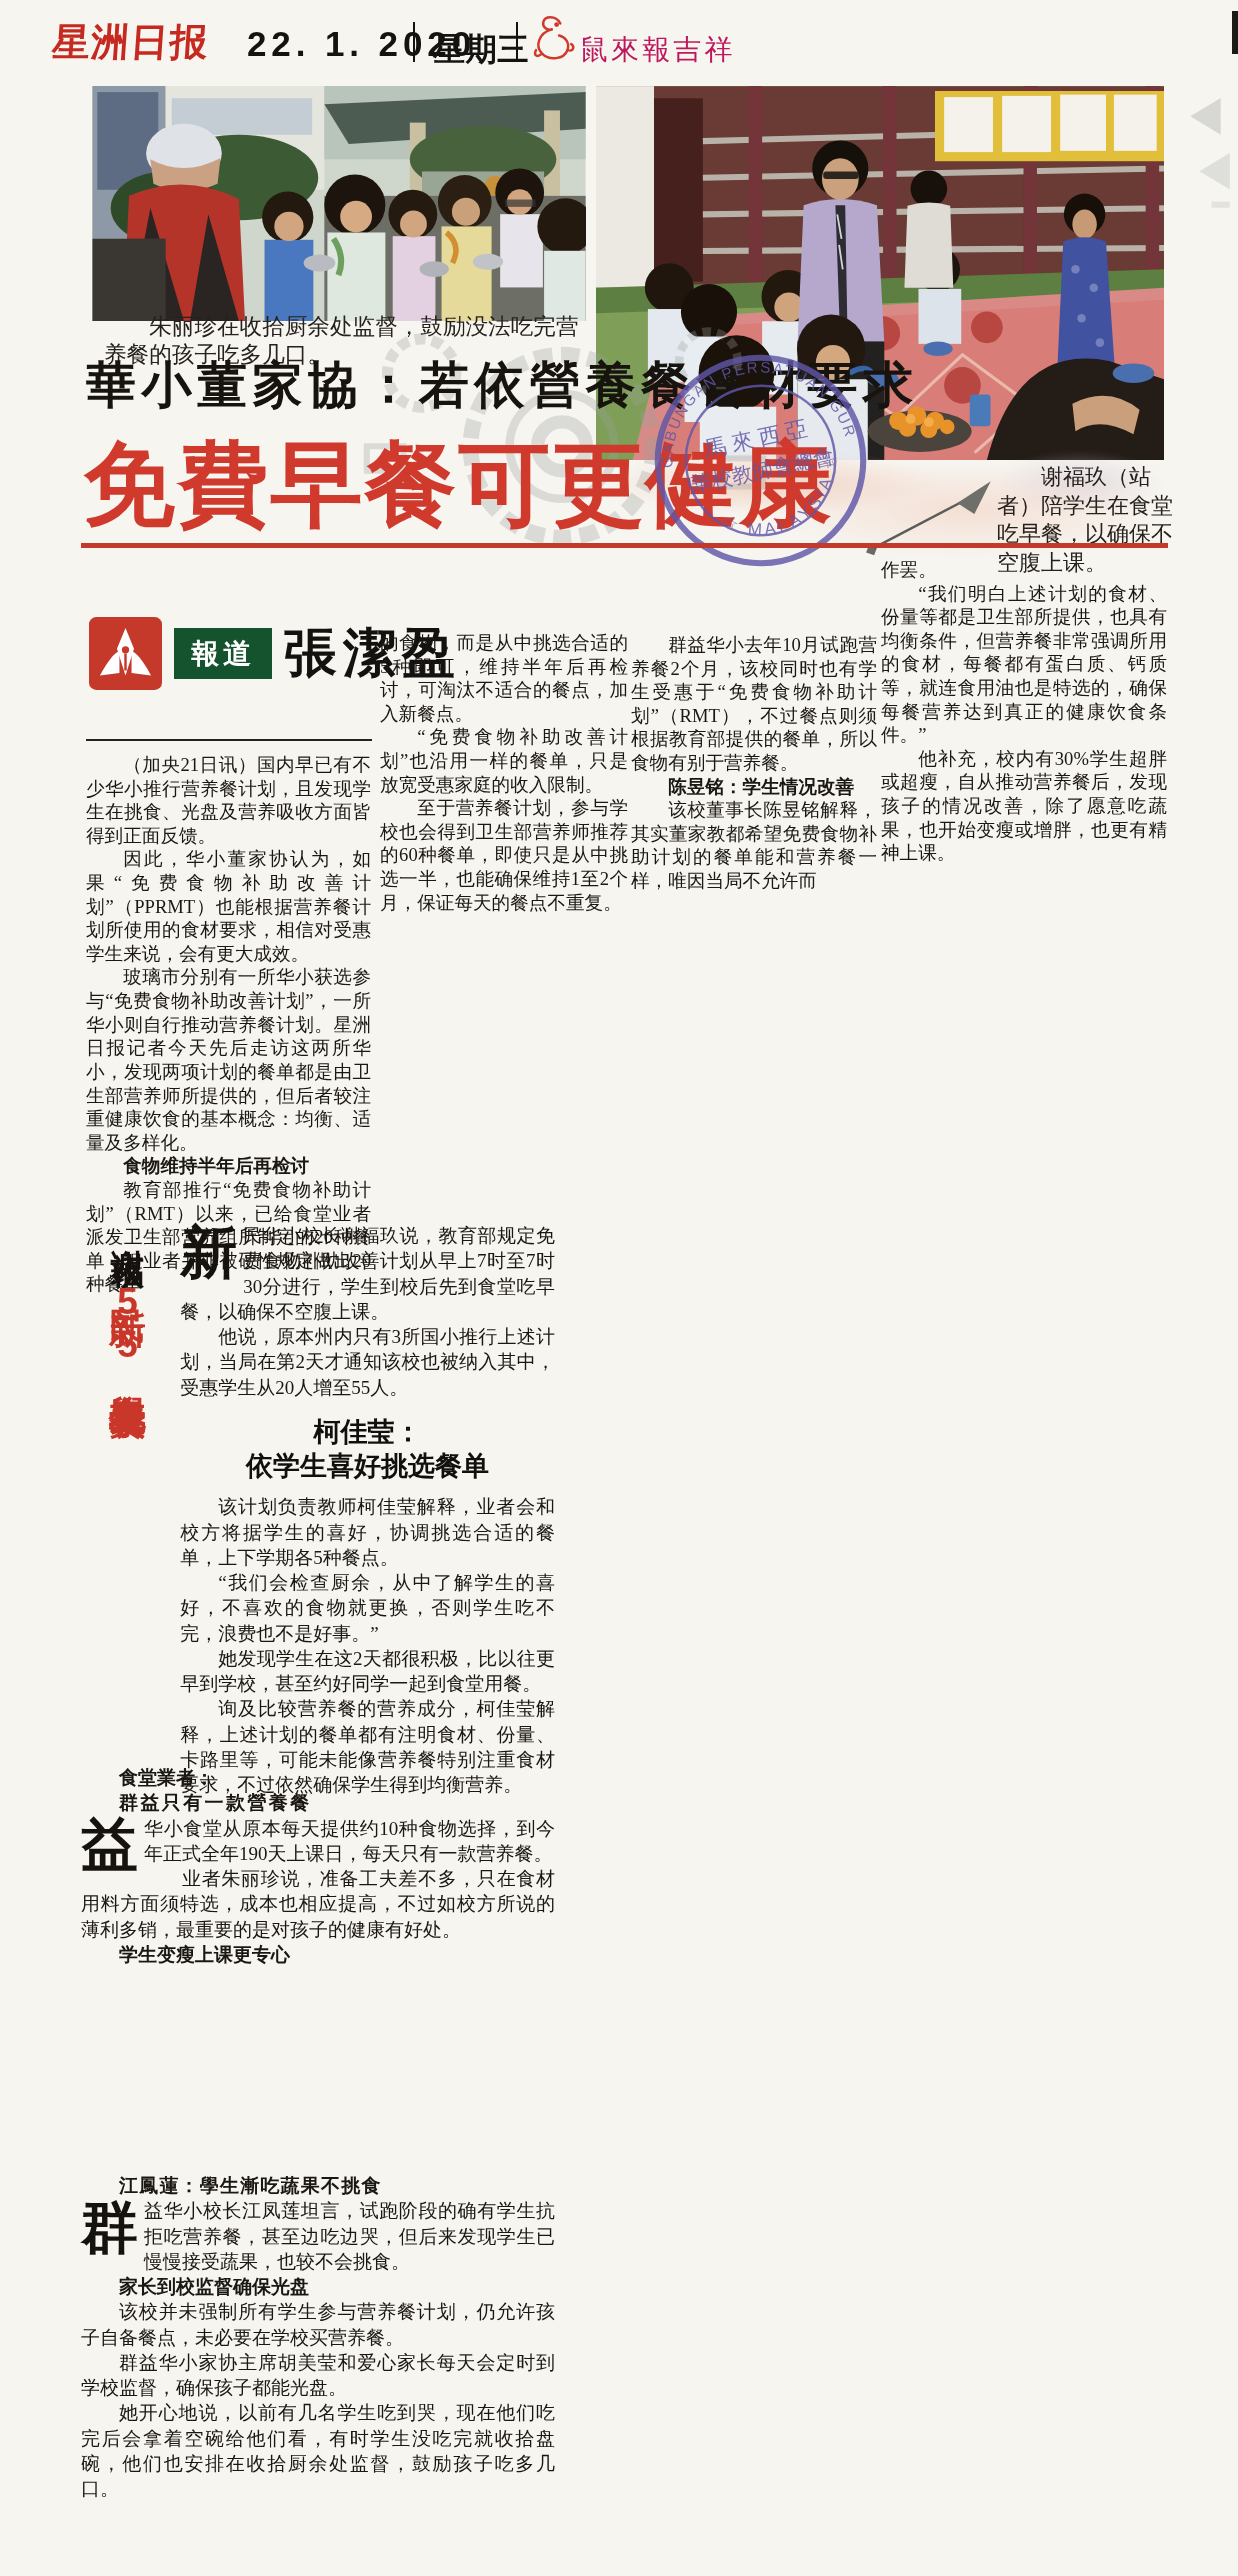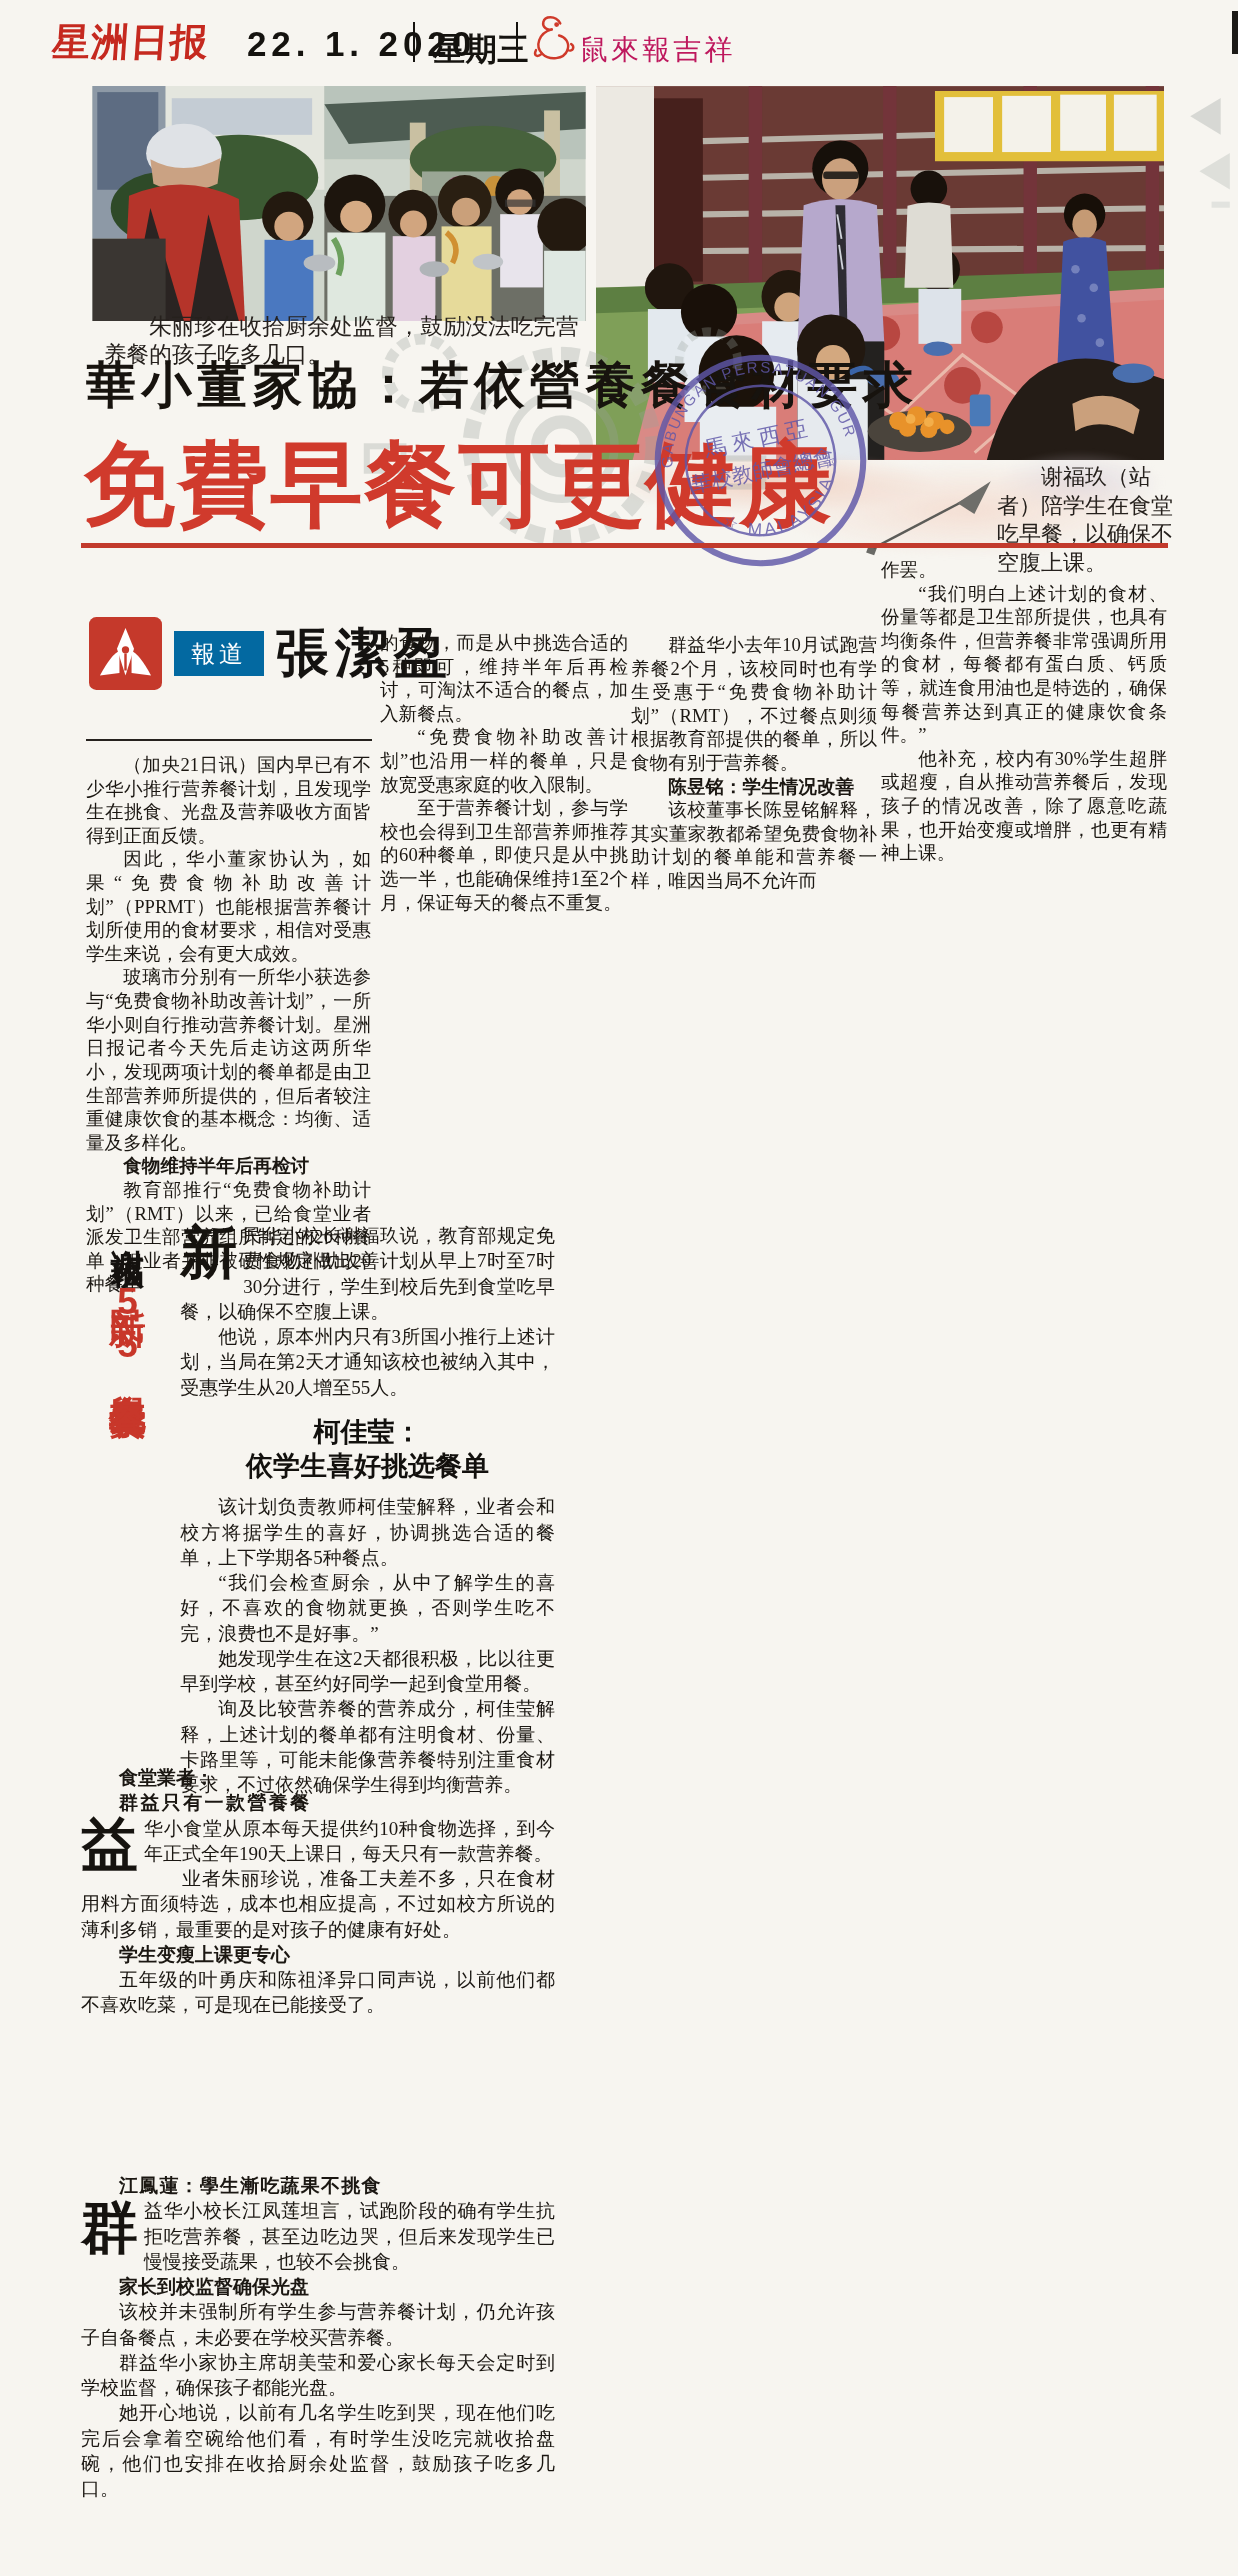--- a/index.html
+++ b/index.html
@@ -36,21 +36,21 @@
   .gears{left:330px;top:306px;opacity:.3;}
   .kicker{left:86px;top:352px;font-size:50px;font-weight:bold;letter-spacing:5.5px;
       font-family:"Liberation Sans",sans-serif;color:#17130e;white-space:nowrap;}
   .main-head{left:83px;top:423px;font-size:92px;font-weight:bold;letter-spacing:1.8px;
       font-family:"Liberation Sans",sans-serif;color:#d03a2c;white-space:nowrap;}
   .stamp{left:648px;top:348px;opacity:.82;}
   .arrow{left:866px;top:480px;}
   .red-rule{left:81px;top:543px;width:1087px;height:4.9px;background:#c23a2c;}
   
   .byline{left:89px;top:617px;display:flex;align-items:center;gap:12.2px;}
-  .byline-label{background:#0369a1;color:#fff;font-size:24px;font-weight:normal;
+  .byline-label{background:#14532d;color:#fff;font-size:28px;font-weight:bold;
       font-family:"Liberation Sans",sans-serif;padding:6.1px 17px;letter-spacing:3.7px;}
   .byline-name{font-size:53px;font-weight:bold;color:#141210;letter-spacing:6.1px;
       font-family:"Liberation Sans",sans-serif;}
   .byline-rule{left:86px;top:739px;width:286px;height:2.4px;background:#26221e;}
   
   .col{position:absolute;}
   .col p{margin:0;padding:0;font-size:18.6px;line-height:1.27;text-align:justify;
       text-indent:2em;color:#1b1712;}
   .col1{left:86px;top:753px;width:285px;}
   .col2{left:380px;top:631px;width:248px;}
@@ -372,21 +372,20 @@
       <p>询及比较营养餐的营养成分，柯佳莹解释，上述计划的餐单都有注明食材、份量、卡路里等，可能未能像营养餐特别注重食材要求，不过依然确保学生得到均衡营养。</p>
     </div>
   </div>
 
   <div class="sec sec3">
     <p class="sec-kicker">食堂業者：</p>
     <p class="sec-red-head">群益只有一款營養餐</p>
     <p class="no-indent"><span class="dropcap">益</span><span>华小食堂从原本每天提供约10种食物选择，到今年正式全年190天上课日，每天只有一款营养餐。</span></p>
     <p>业者朱丽珍说，准备工夫差不多，只在食材用料方面须特选，成本也相应提高，不过如校方所说的薄利多销，最重要的是对孩子的健康有好处。</p>
     <p class="sec-subhead3">学生变瘦上课更专心</p>
-    <p>五年级的叶勇庆和陈祖泽异口同声说，以前他们都不喜欢吃菜，可是现在已能接受了。</p>
   </div>
 
   <div class="sec sec4">
     <p class="sec4-head">江鳳蓮：學生漸吃蔬果不挑食</p>
     <p class="no-indent"><span class="dropcap">群</span><span>益华小校长江凤莲坦言，试跑阶段的确有学生抗拒吃营养餐，甚至边吃边哭，但后来发现学生已慢慢接受蔬果，也较不会挑食。</span></p>
     <p class="sec-subhead3">家长到校监督确保光盘</p>
     <p>该校并未强制所有学生参与营养餐计划，仍允许孩子自备餐点，未必要在学校买营养餐。</p>
     <p>群益华小家协主席胡美莹和爱心家长每天会定时到学校监督，确保孩子都能光盘。</p>
     <p>她开心地说，以前有几名学生吃到哭，现在他们吃完后会拿着空碗给他们看，有时学生没吃完就收拾盘碗，他们也安排在收拾厨余处监督，鼓励孩子吃多几口。</p>
   </div>

